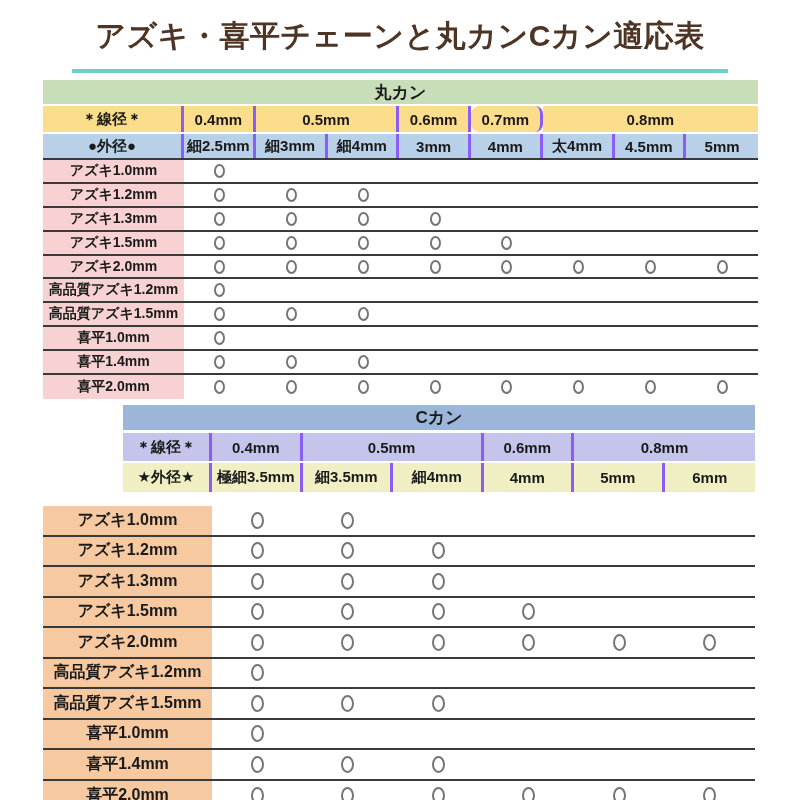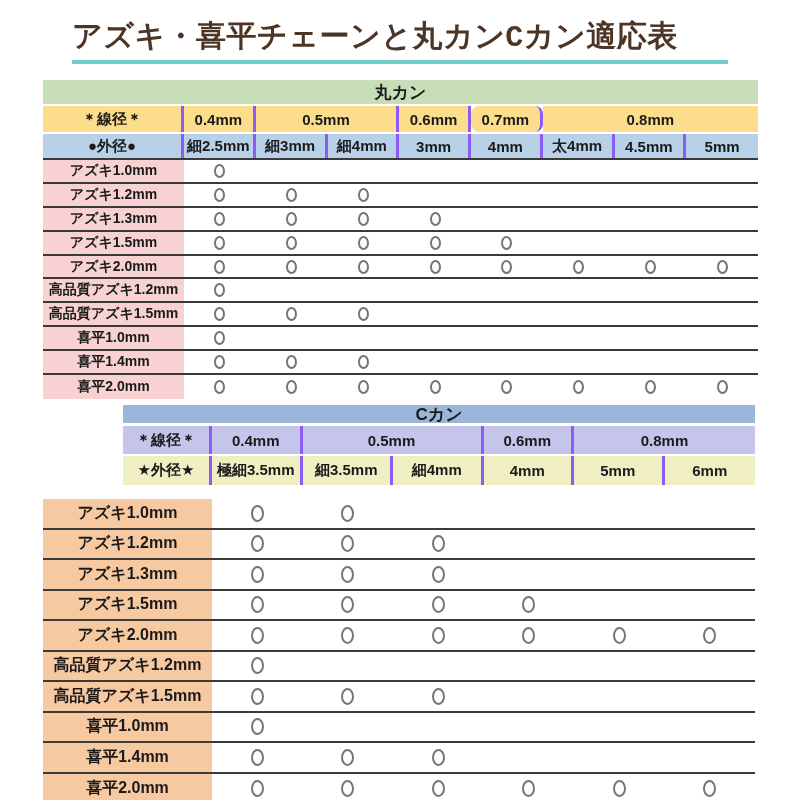--- a/index.html
+++ b/index.html
@@ -7,34 +7,34 @@
   body {
     background:#ffffff;
     font-family:"Liberation Sans","DejaVu Sans",sans-serif;
     font-weight:bold;
     color:#1a1a1a;
     position:relative;
     overflow:hidden;
   }
   .title {
     position:absolute; left:72px; top:16px; width:656px;
+    text-align:center;
     font-size:30px; letter-spacing:0.5px;
     color:var(--title-color);
     border-bottom:4px solid var(--underline-color);
-    padding-bottom:3px;
+    padding-bottom:12px;
     white-space:nowrap;
-    font-family:Liberation Mono, monospace;
   }
   .ctable { position:absolute; }
   #table-0 { left:43px; top:80px;  width:715px; }
   #table-1 { left:43px; top:405px; width:712px; }
 
   .tbar { display:flex; align-items:center; justify-content:center; font-size:17px; }
   #table-0 .tbar { height:24px; margin-bottom:2px; background:var(--t0-bar); }
-  #table-1 .tbar { height:18px; margin-bottom:3px; margin-left:80px; background:var(--t1-bar); }
+  #table-1 .tbar { height:25px; margin-bottom:3px; margin-left:80px; background:var(--t1-bar); }
 
   .hrow { display:grid; }
   #table-0 .hrow { grid-template-columns:141px repeat(8,1fr); }
   #table-1 .hrow { grid-template-columns:89px repeat(6,1fr); margin-left:80px; }
 
   #table-0 .wire-row  { height:26px; margin-bottom:2px; }
   #table-0 .outer-row { height:24px; }
   #table-1 .wire-row  { height:28px; margin-bottom:2px; }
   #table-1 .outer-row { height:29px; margin-bottom:14px; }
 

